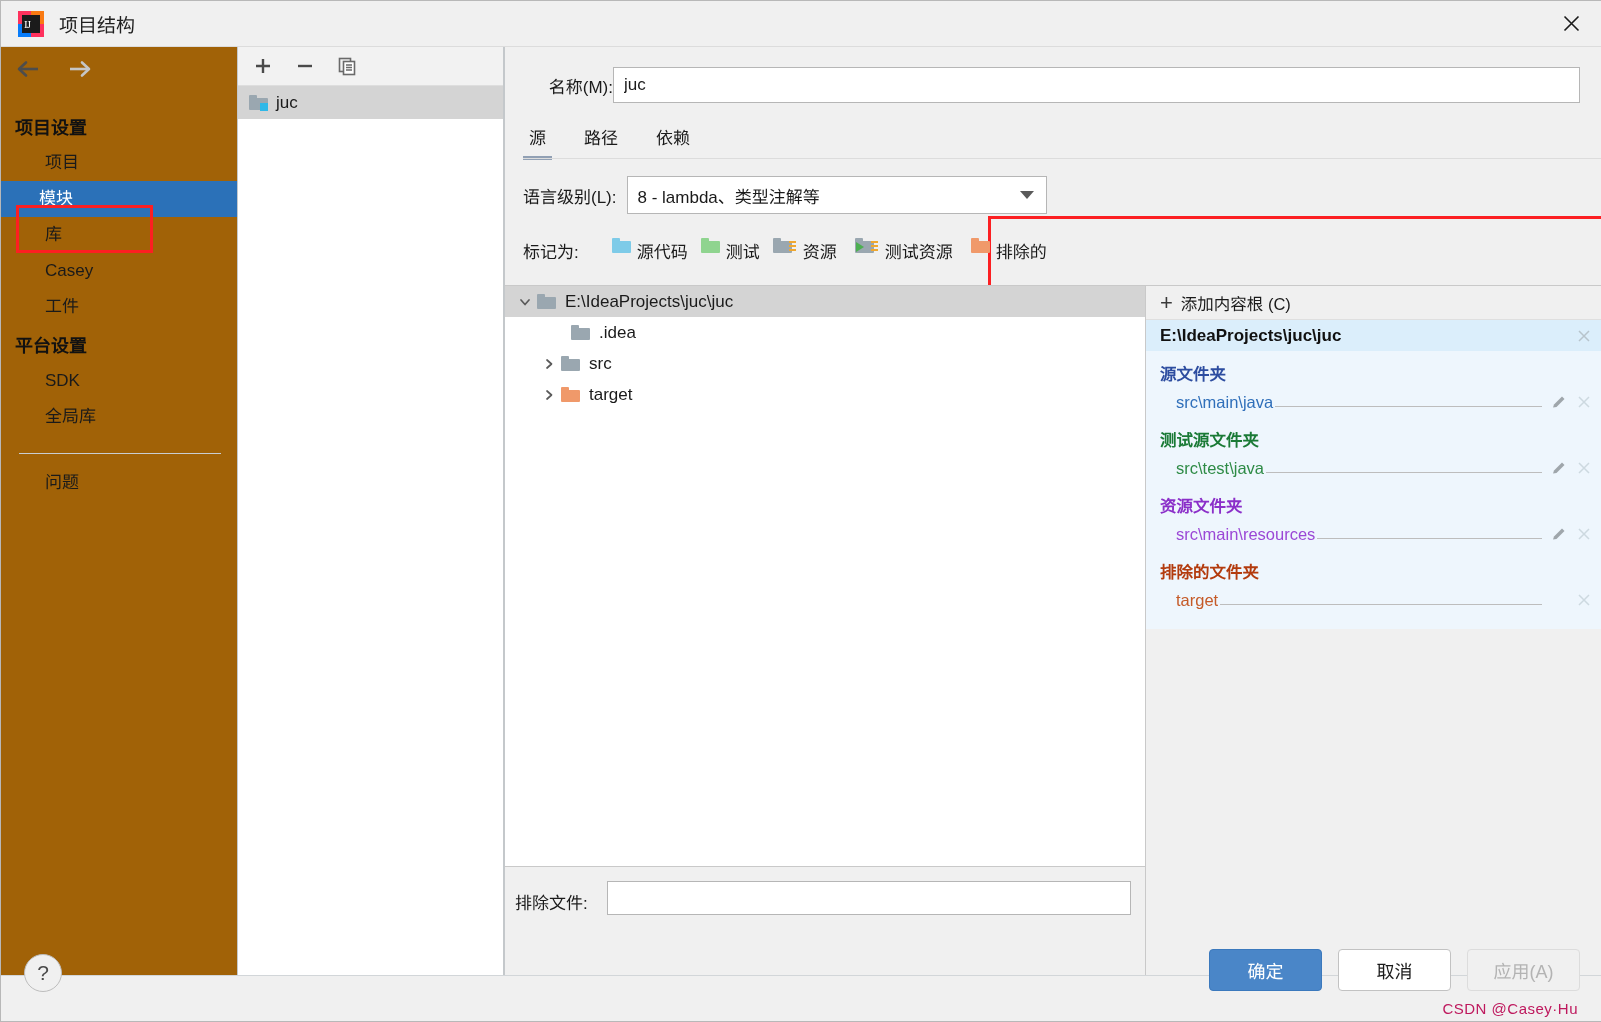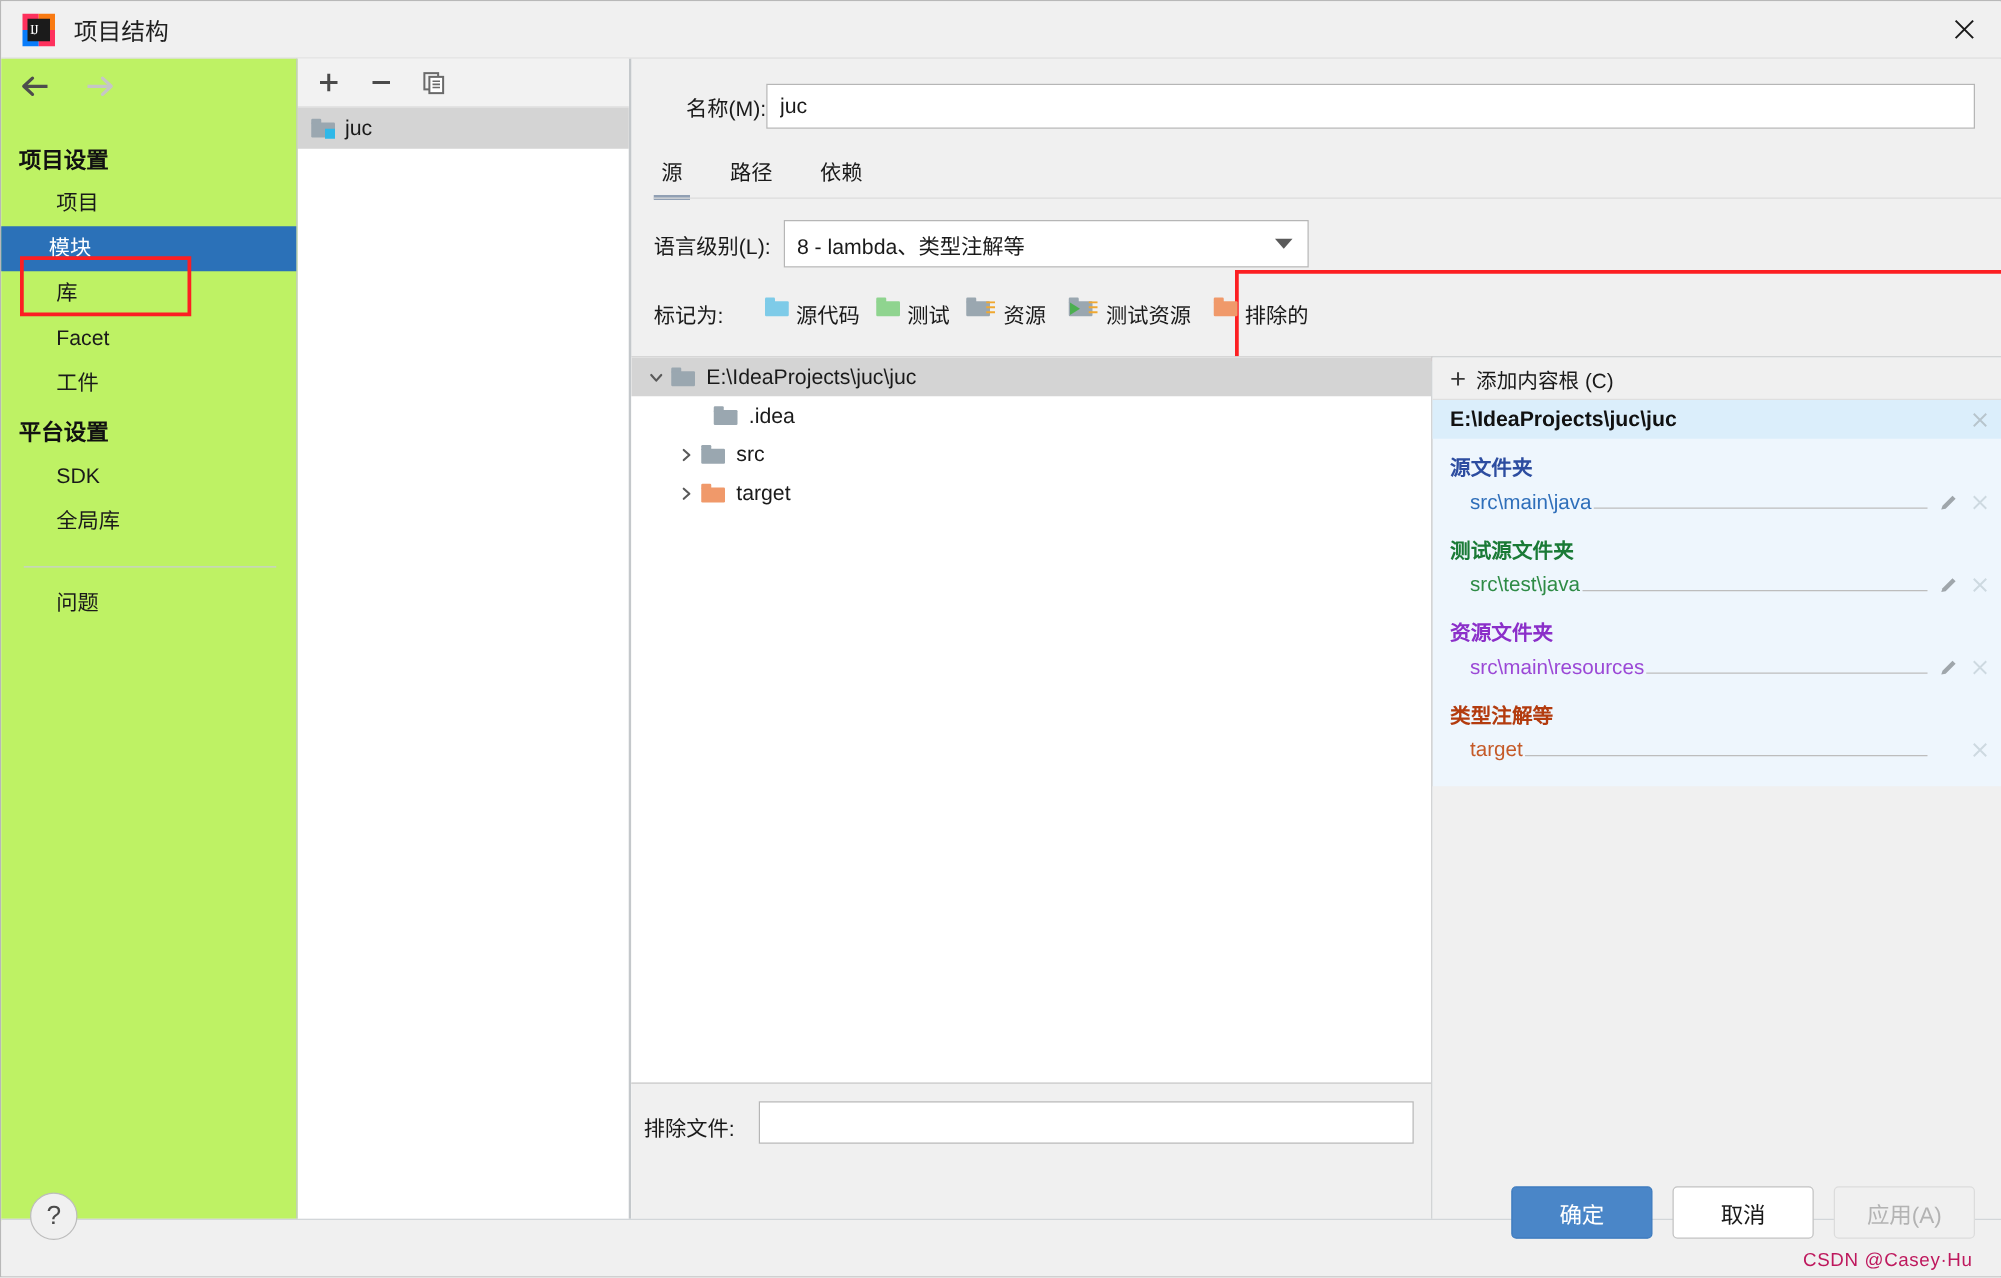--- a/index.html
+++ b/index.html
@@ -67,21 +67,21 @@
   
   .body-area {
     position: absolute; left: 0; top: 46px;
     width: 1601px; height: 930px;
     display: flex;
   }
 
   
   .sidebar {
     width: 237px; height: 930px;
-    background: #bef264;
+    background: #a16207;
     border-right: 1px solid #c4c8cb;
     position: relative;
     flex: none;
   }
   .nav-arrows {
     height: 48px;
     display: flex; align-items: center;
     padding-left: 14px;
     gap: 22px;
   }
@@ -450,21 +450,21 @@
             <path d="M17 3.5 L24 10 L17 16.5" fill="none" stroke="#c6c6c6" stroke-width="2.6" stroke-linejoin="round" stroke-linecap="round"></path>
           </svg>
         </span>
       </div>
 
       <div class="sidebar-scroll">
         <div class="group-title">项目设置</div>
         <div class="nav-item">项目</div>
         <div class="nav-item selected">模块</div>
         <div class="nav-item">库</div>
-        <div class="nav-item">Facet</div>
+        <div class="nav-item">Casey</div>
         <div class="nav-item">工件</div>
 
         <div class="group-title">平台设置</div>
         <div class="nav-item">SDK</div>
         <div class="nav-item">全局库</div>
 
         <div class="sidebar-sep"></div>
         <div class="nav-item" style="padding-top:18px">问题</div>
       </div>
 
@@ -699,21 +699,21 @@
                 </span>
                 <span class="icon-btn">
                   <svg width="14" height="14" viewBox="0 0 14 14">
                       <path d="M2 2 L12 12 M12 2 L2 12" stroke="#cdd9e0" stroke-width="1.5"></path>
                     </svg>
                 </span>
               </div>
             </div>
 
             <div class="folder-group" style="padding-bottom:14px">
-              <div class="fg-title" style="color:#b33b0e">类型注解等</div>
+              <div class="fg-title" style="color:#b33b0e">排除的文件夹</div>
               <div class="fg-row">
                 <span class="fg-path" style="color:#c55a28">target</span>
                 <span class="fg-line"></span>
                 <span class="icon-btn" style="width:26px"></span>
                 <span class="icon-btn">
                   <svg width="14" height="14" viewBox="0 0 14 14">
                       <path d="M2 2 L12 12 M12 2 L2 12" stroke="#cdd9e0" stroke-width="1.5"></path>
                     </svg>
                 </span>
               </div>

